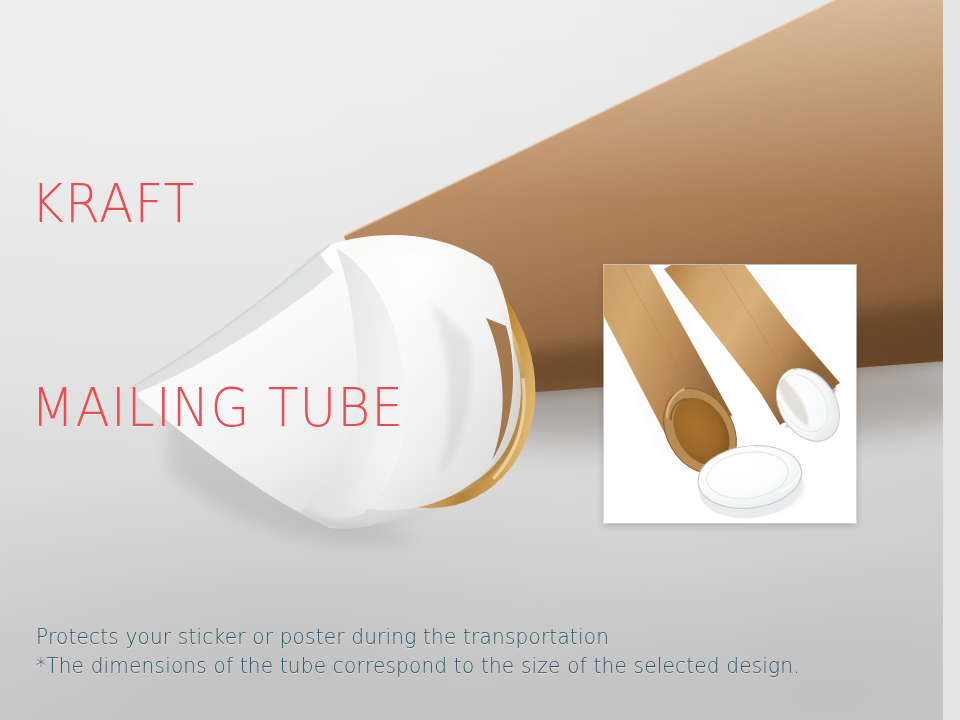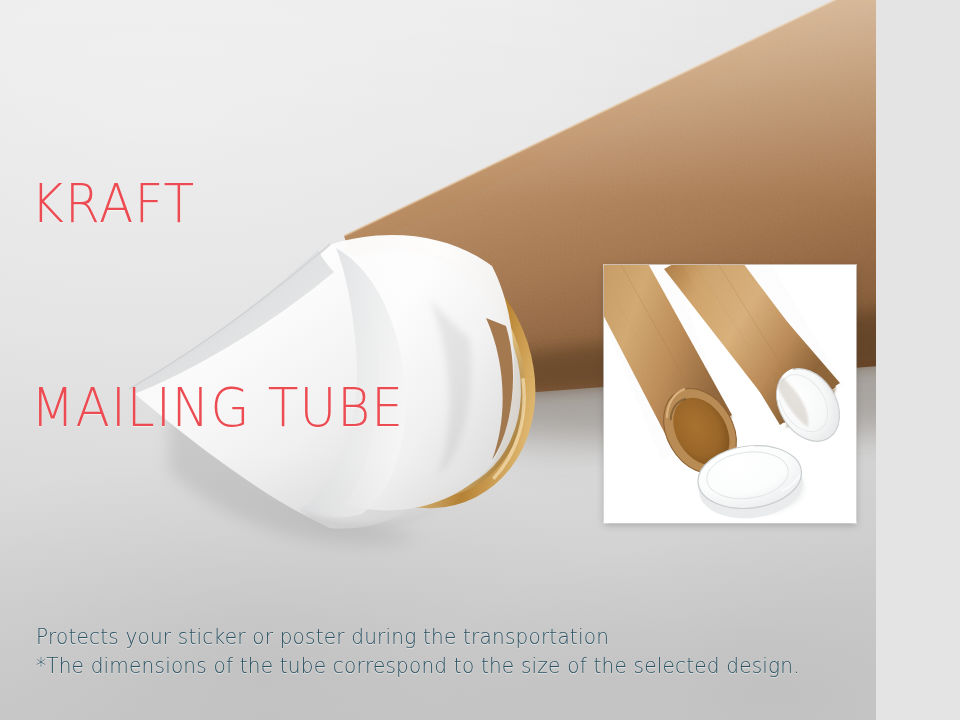--- a/index.html
+++ b/index.html
@@ -3,21 +3,21 @@
 <meta charset="utf-8">
 <title>Kraft Mailing Tube</title>
 <style>
   html,body{margin:0;padding:0;}
   body{
     width:960px;height:720px;overflow:hidden;
     font-family:"Liberation Sans", sans-serif;
     background:#e4e4e4;
   }
   #stage{
-    position:relative;width:876px;height:720px;overflow:hidden;
+    position:relative;width:943px;height:720px;overflow:hidden;
     background:
       radial-gradient(120% 90% at 18% 14%, #ececec 0%, #e7e7e7 38%, #dedede 68%, #d3d3d3 100%);
   }
   
   .floor-shade{
     position:absolute;inset:0;pointer-events:none;
     background:
       radial-gradient(68% 42% at 30% 92%, rgba(150,150,150,.22) 0%, rgba(150,150,150,0) 70%),
       radial-gradient(55% 30% at 88% 96%, rgba(150,150,150,.18) 0%, rgba(150,150,150,0) 72%),
       linear-gradient(180deg, rgba(255,255,255,.25) 0%, rgba(255,255,255,0) 28%, rgba(120,120,120,.10) 100%);

